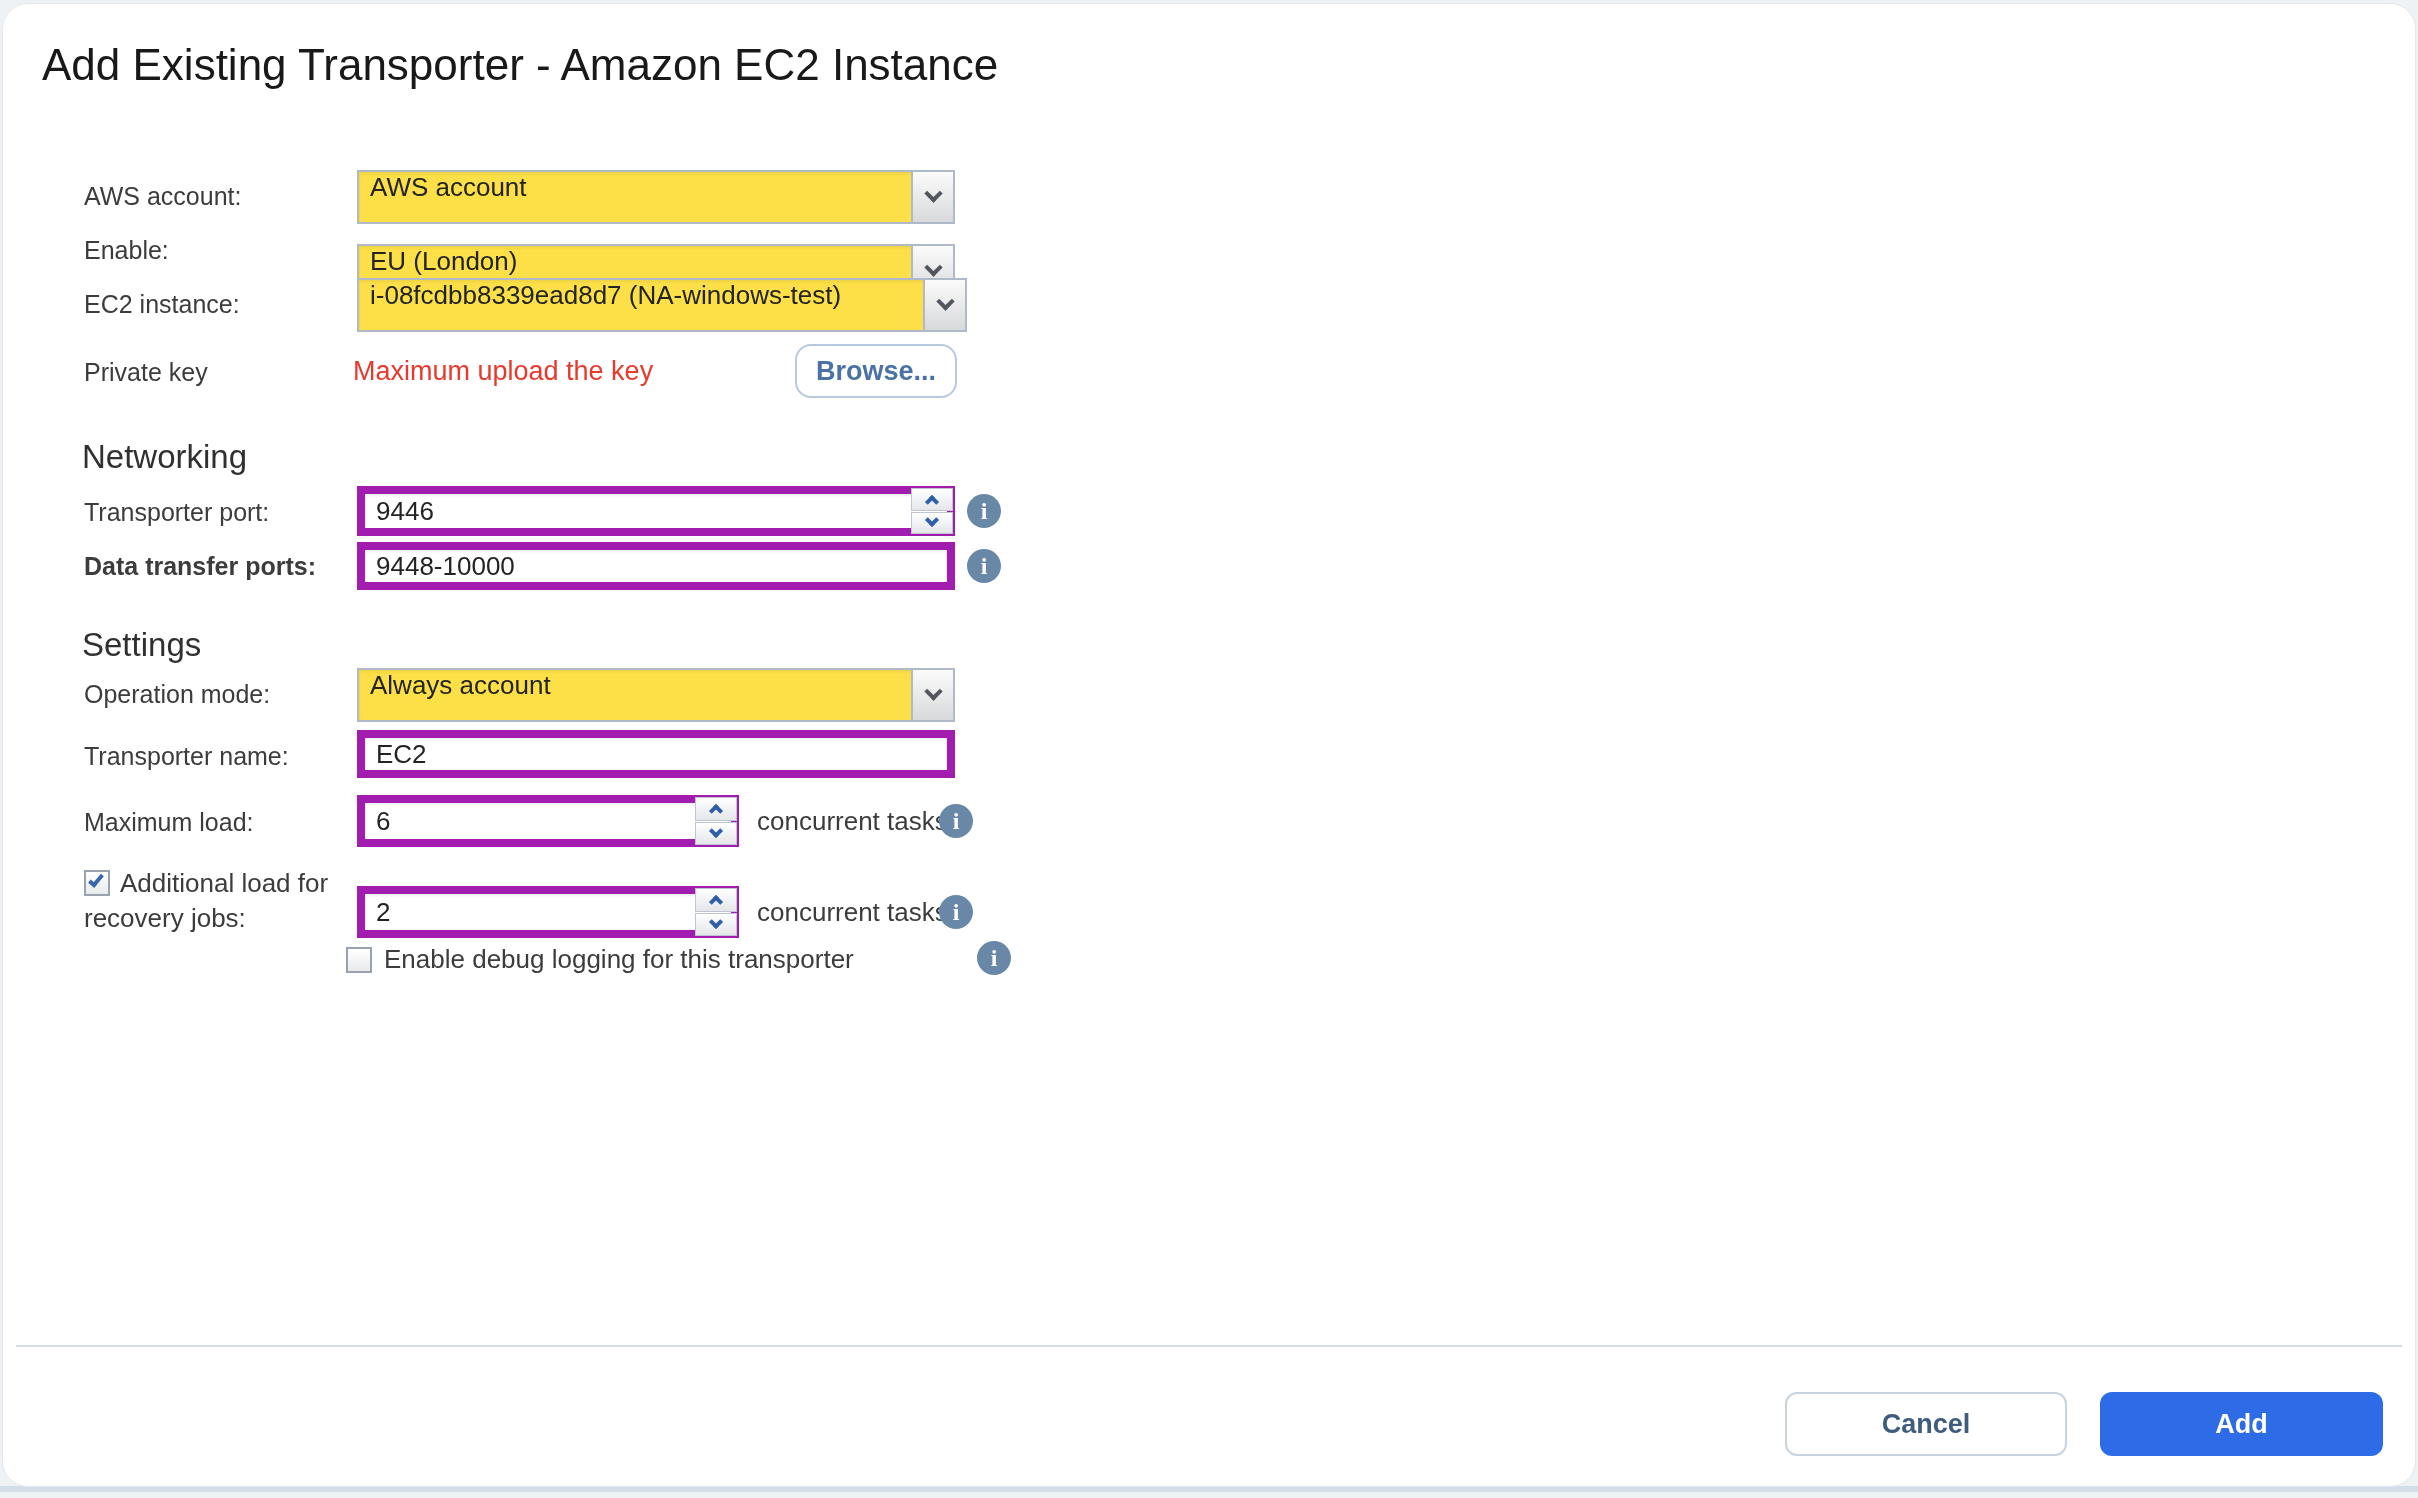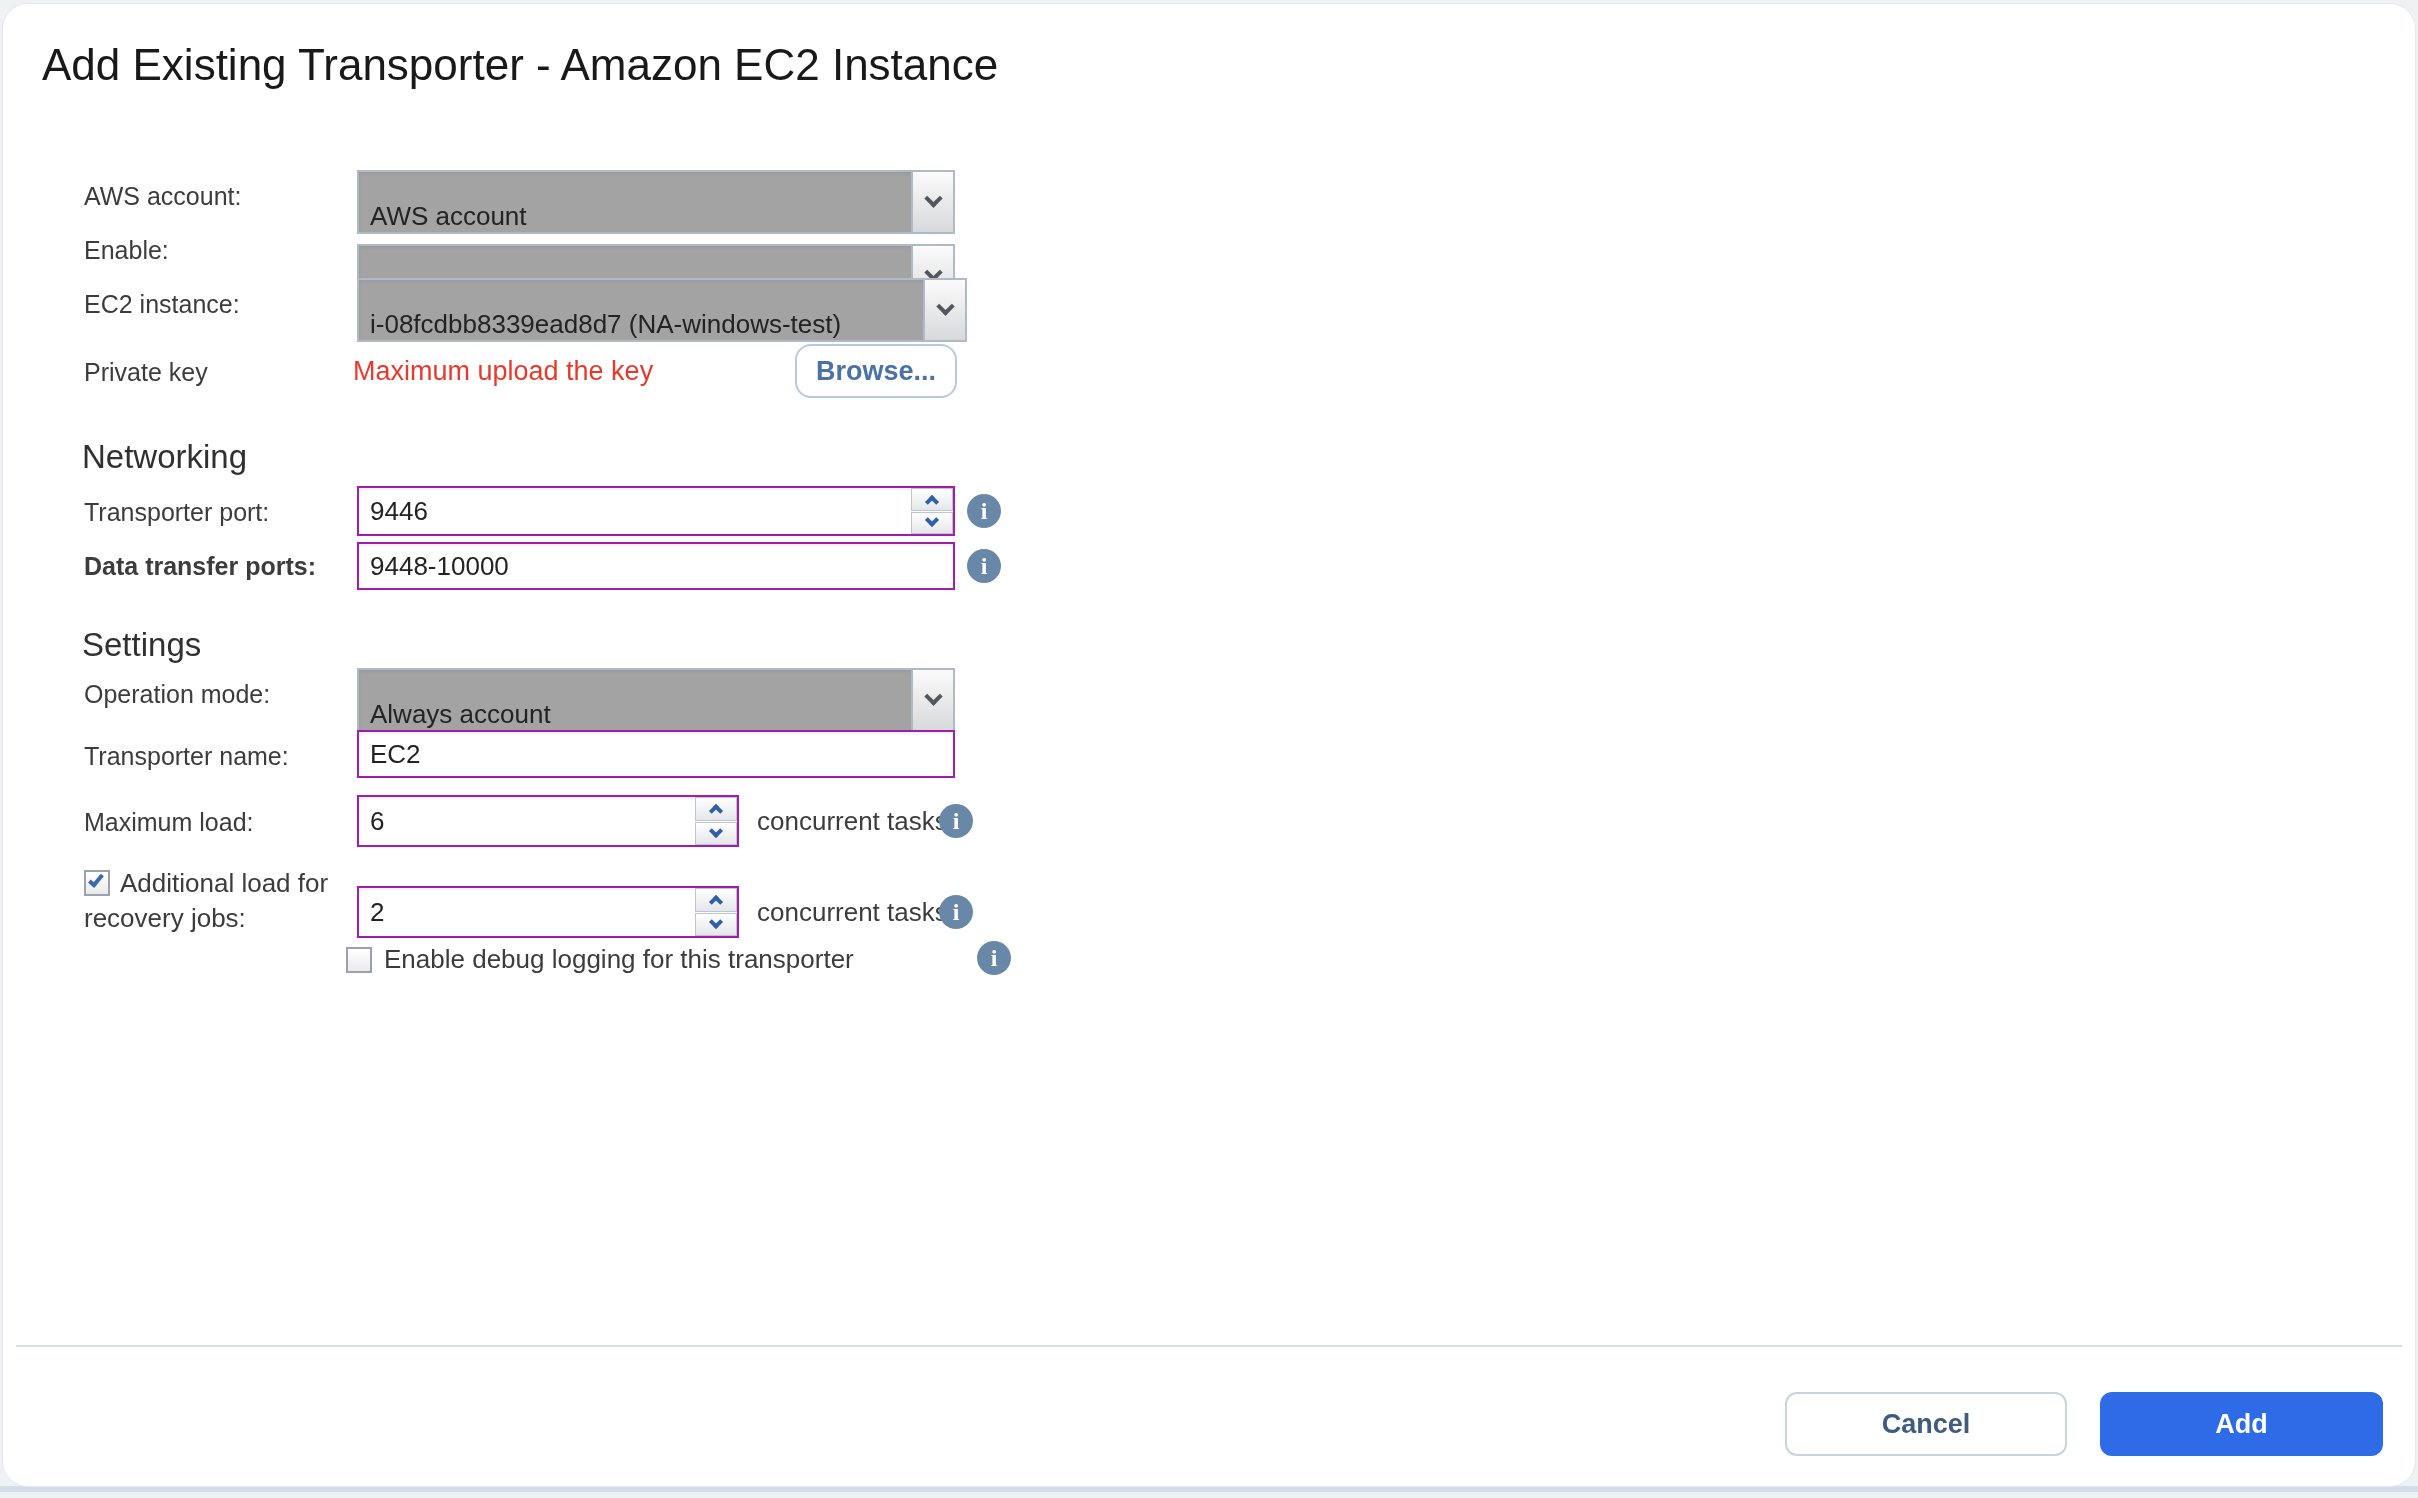--- a/index.html
+++ b/index.html
@@ -18,43 +18,43 @@
   }
   .content { position:absolute; inset:0; }
 
   .abs { position:absolute; }
   .page-title { left:42px; top:40px; font-size:44px; color:#191919; letter-spacing:0; }
   .field-label { left:84px; font-size:25px; color:#3c3c3c; }
   .section-heading { left:82px; font-size:33px; color:#303030; }
 
   
   .select {
-    left:357px; width:598px; height:64px;
-    border:2px solid #b0b9c7; background:#a3a3a3;
-    display:flex; align-items:flex-end;
+    left:357px; width:598px; height:54px;
+    border:2px solid #b0b9c7; background:#fde047;
+    display:flex; align-items:flex-start;
     box-shadow: inset 0 2px 3px rgba(40,50,70,0.08);
     cursor:default;
   }
   .select .sel-text { padding-left:11px; font-size:26px; color:#232323; white-space:nowrap; overflow:hidden; }
   .select .trigger {
     position:absolute; right:0; top:0; bottom:0; width:42px;
     background:linear-gradient(#fbfbfb,#d8d9db);
     border-left:2px solid #b0b9c7;
     display:flex; align-items:center; justify-content:center;
   }
   .chev-down {
     width:13px; height:13px; margin-top:-7px;
     border-right:4px solid #52575f; border-bottom:4px solid #52575f;
     transform:rotate(45deg);
   }
 
   
   .text-input {
     left:357px; width:598px; height:48px;
-    border:2px solid #a21caf; background:#fff;
+    border:8px solid #a21caf; background:#fff;
     box-shadow: inset 0 2px 3px rgba(40,50,70,0.08);
     font-family:"Liberation Sans", sans-serif;
     font-size:26px; color:#232323; padding:0 52px 0 11px;
     outline:none;
   }
   .text-input.no-spin { padding-right:27px; }
 
   
   .spin-wrap { left:357px; width:598px; height:50px; }
   .spin-wrap.short { width:382px; height:52px; }

